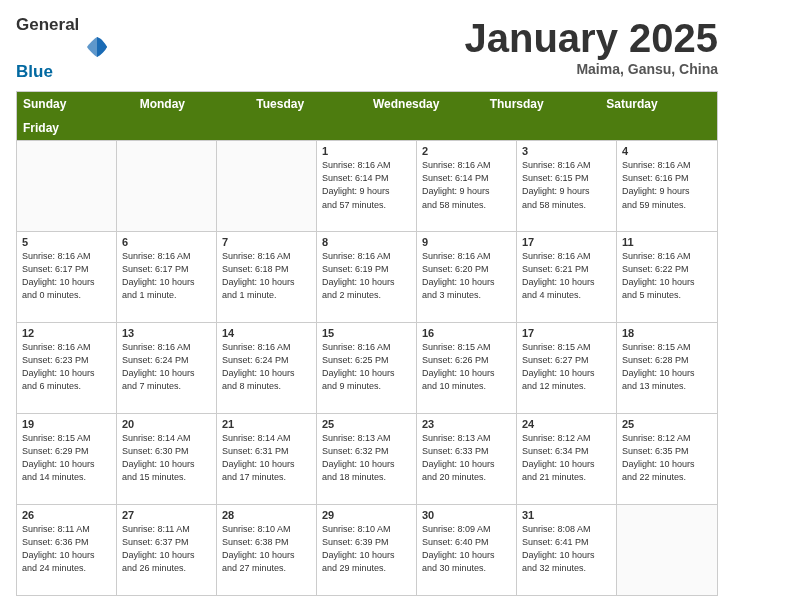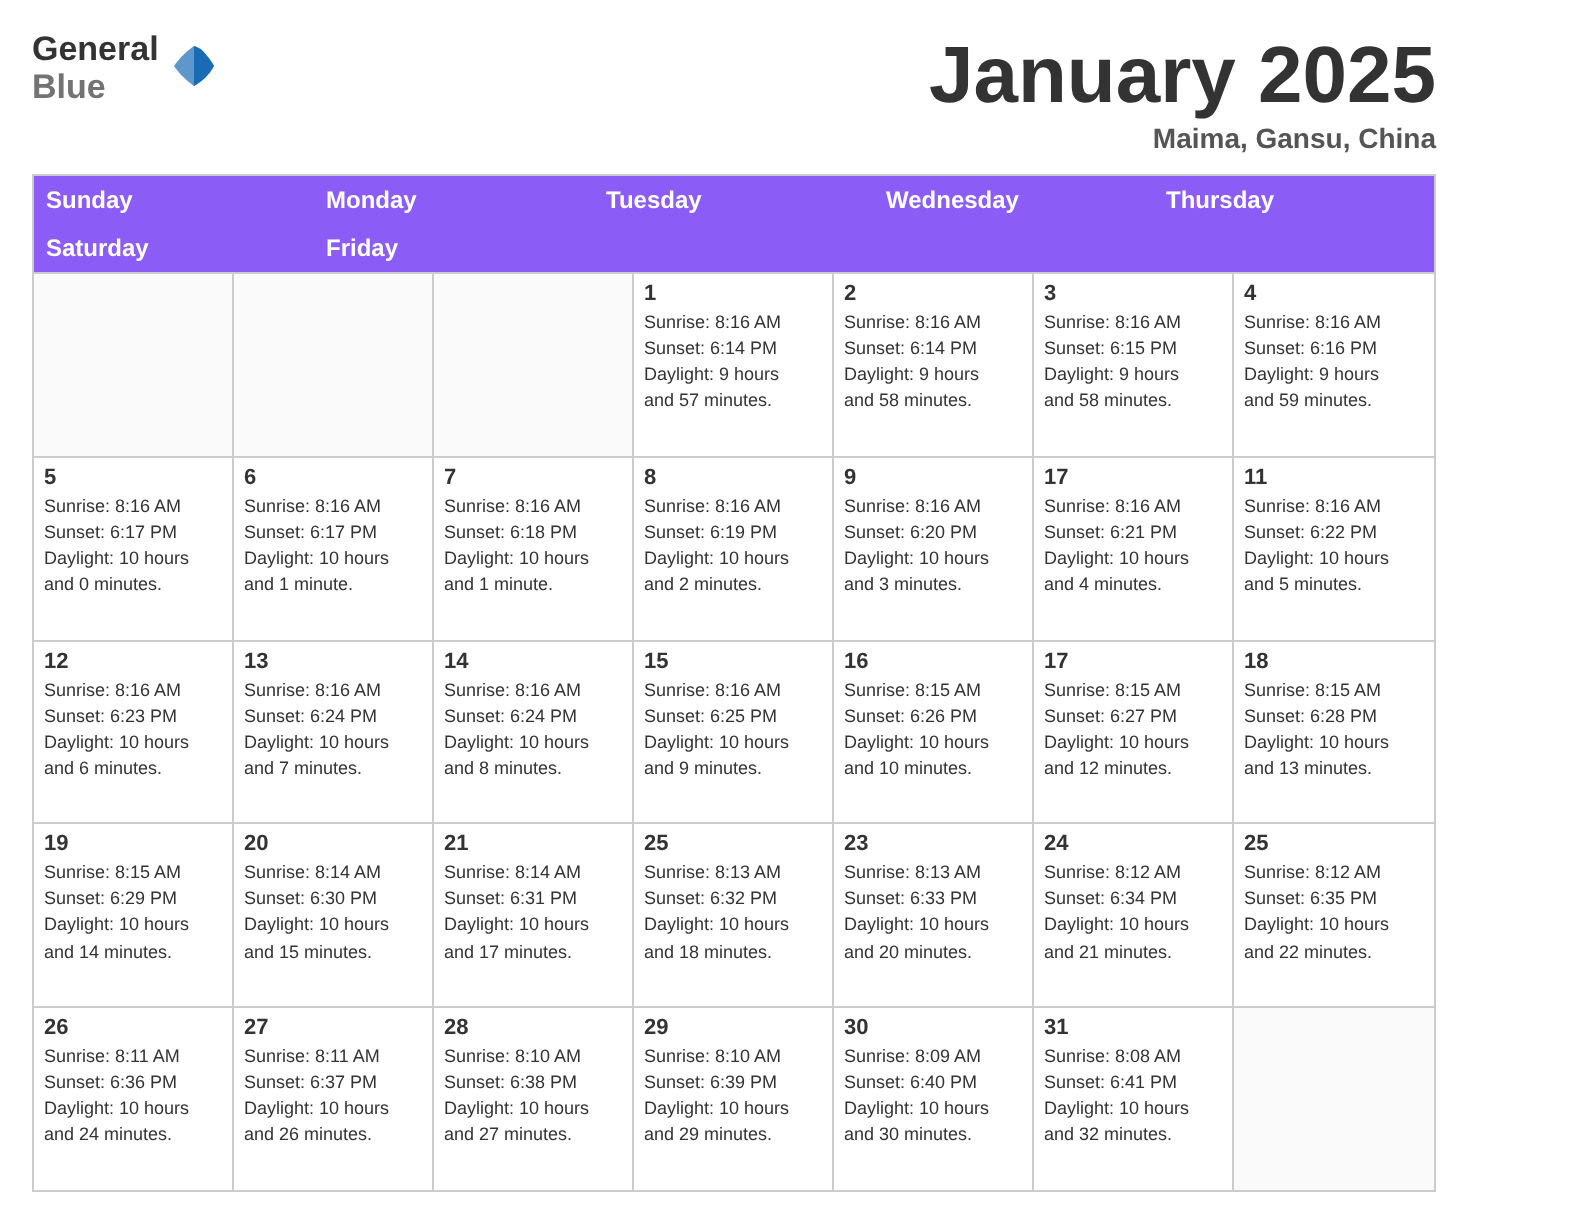--- a/index.html
+++ b/index.html
@@ -52,22 +52,22 @@
       font-weight: bold;
     }
     .calendar {
       flex: 1;
       display: flex;
       flex-direction: column;
       border: 1px solid #ccc;
     }
     .cal-header-row {
       display: grid;
-      grid-template-columns: repeat(5, 1fr);
-      background: #8b5cf6;
+      grid-template-columns: repeat(6, 1fr);
+      background: #4d7c0f;
     }
     .cal-header-cell {
       color: #fff;
       font-size: 12px;
       font-weight: bold;
       padding: 5px 6px;
       text-align: left;
     }
     .cal-body {
       flex: 1;
@@ -106,21 +106,21 @@
     }
   </style>
 </head>
 <body>
 
 <div class="page">
   <div class="header">
     <div class="logo">
       <div class="logo-text">
         <span style="font-size:17px;font-weight:bold;color:#333;">General</span>
-        <span style="font-size:17px;font-weight:bold;color:#737373;">Blue</span>
+        <span style="font-size:17px;font-weight:bold;color:#0369a1;margin-top:28px;">Blue</span>
       </div>
       <svg class="logo-icon" viewBox="0 0 28 28" xmlns="http://www.w3.org/2000/svg">
         <path d="M14 4 C14 4 20 8 24 14 C20 20 14 24 14 24 C14 24 8 20 4 14 C8 8 14 4 14 4Z" fill="#1a6bb5" opacity="0.7"></path>
         <path d="M18 6 C22 10 24 14 24 14 C22 18 18 22 14 24 L14 4 C15.5 4.5 17 5.2 18 6Z" fill="#1a6bb5"></path>
       </svg>
     </div>
     <div class="title-block">
       <div class="month-title">January 2025</div>
       <div class="location">Maima, Gansu, China</div>
     </div>

